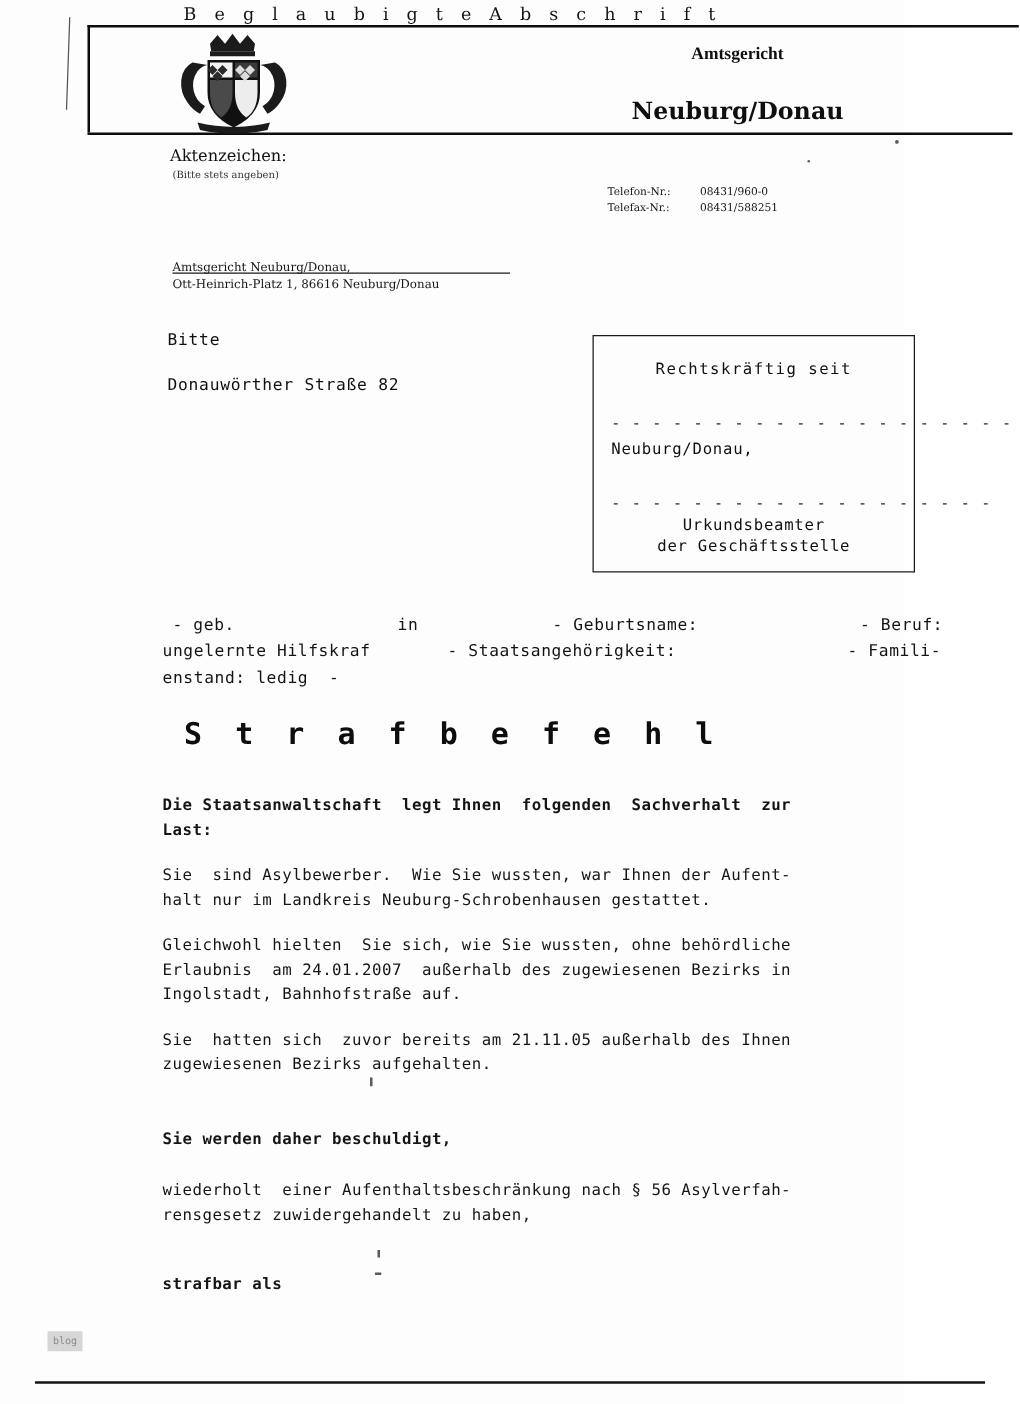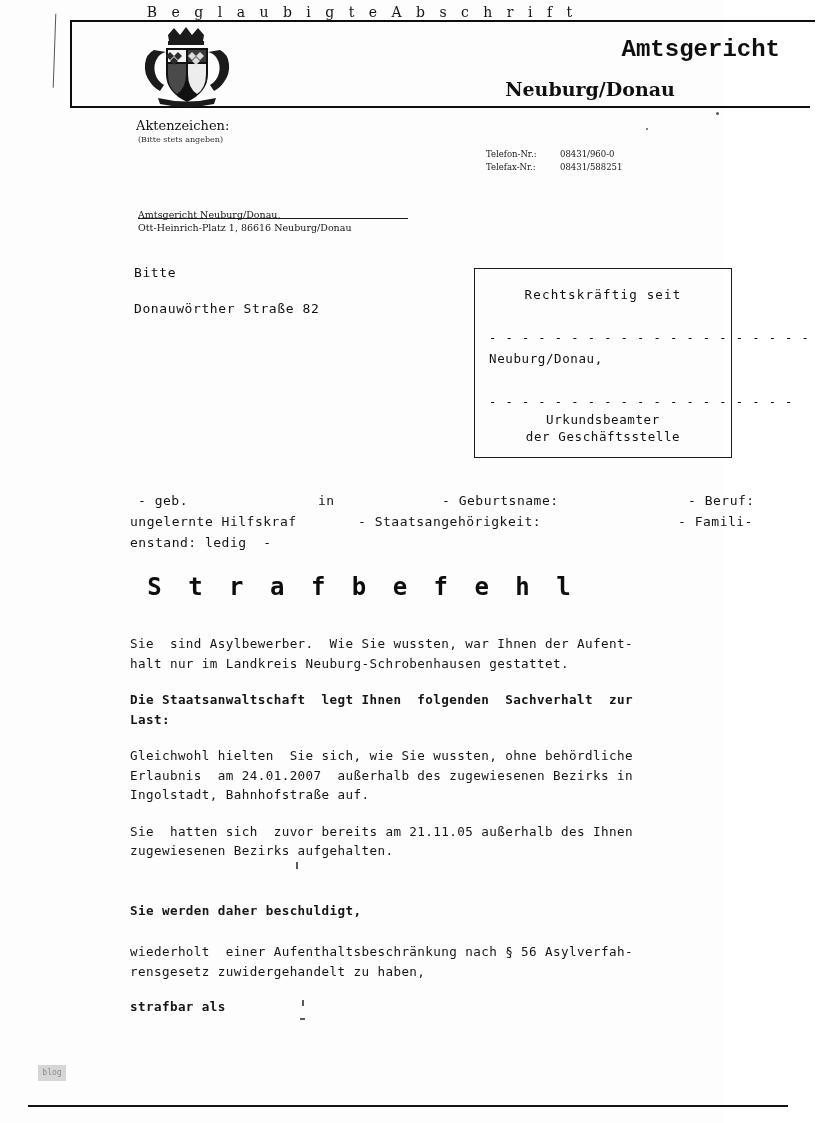--- a/index.html
+++ b/index.html
@@ -89,23 +89,23 @@
     height: 74px;
     border-left: 1px solid #555;
     transform: rotate(2deg);
   }
 
   .court-name {
     position: absolute;
     left: 400px;
     top: 36px;
     width: 380px;
-    text-align: right;
-    font-family: Liberation Mono, monospace;
-    font-size: 24px;
+    text-align: center;
+    font-family: Liberation Serif, serif;
+    font-size: 14px;
     font-weight: 700;
     color: #0f0f0f;
   }
   .court-city {
     position: absolute;
     left: 400px;
     top: 78px;
     width: 380px;
     text-align: center;
     font-family: "DejaVu Serif", serif;
@@ -399,31 +399,31 @@
       <span class="pd-abs" style="left:548px;">- Famili-</span>
     </div>
     <div class="pd-row">
       <span class="pd-abs" style="left:0px;">enstand: ledig  -</span>
     </div>
   </div>
 
   <div class="doc-title">S t r a f b e f e h l</div>
 
   <div class="body-text">
+    <div class="para b">Die Staatsanwaltschaft  legt Ihnen  folgenden  Sachverhalt  zur
+Last:</div>
     <div class="para">Sie  sind Asylbewerber.  Wie Sie wussten, war Ihnen der Aufent-
 halt nur im Landkreis Neuburg-Schrobenhausen gestattet.</div>
-    <div class="para b">Die Staatsanwaltschaft  legt Ihnen  folgenden  Sachverhalt  zur
-Last:</div>
     <div class="para">Gleichwohl hielten  Sie sich, wie Sie wussten, ohne behördliche
 Erlaubnis  am 24.01.2007  außerhalb des zugewiesenen Bezirks in
 Ingolstadt, Bahnhofstraße auf.</div>
     <div class="para" style="margin-bottom:40px;">Sie  hatten sich  zuvor bereits am 21.11.05 außerhalb des Ihnen
 zugewiesenen Bezirks aufgehalten.</div>
     <div class="para b" style="margin-bottom:22px;">Sie werden daher beschuldigt,</div>
-    <div class="para" style="margin-bottom:16px;">wiederholt  einer Aufenthaltsbeschränkung nach § 56 Asylverfah-
+    <div class="para" style="margin-bottom:36px;">wiederholt  einer Aufenthaltsbeschränkung nach § 56 Asylverfah-
 rensgesetz zuwidergehandelt zu haben,</div>
     <div class="para b">strafbar als</div>
   </div>
 
   <div class="speck" style="left:296px; top:862px; width:2px; height:7px; border-radius:0;"></div>
   <div class="speck" style="left:302px; top:1000px; width:2px; height:6px; border-radius:0;"></div>
   <div class="speck" style="left:300px; top:1018px; width:5px; height:2px; border-radius:0;"></div>
   <div class="speck" style="left:716px; top:112px; width:3px; height:3px;"></div>
   <div class="speck" style="left:646px; top:128px; width:2px; height:2px;"></div>
 

